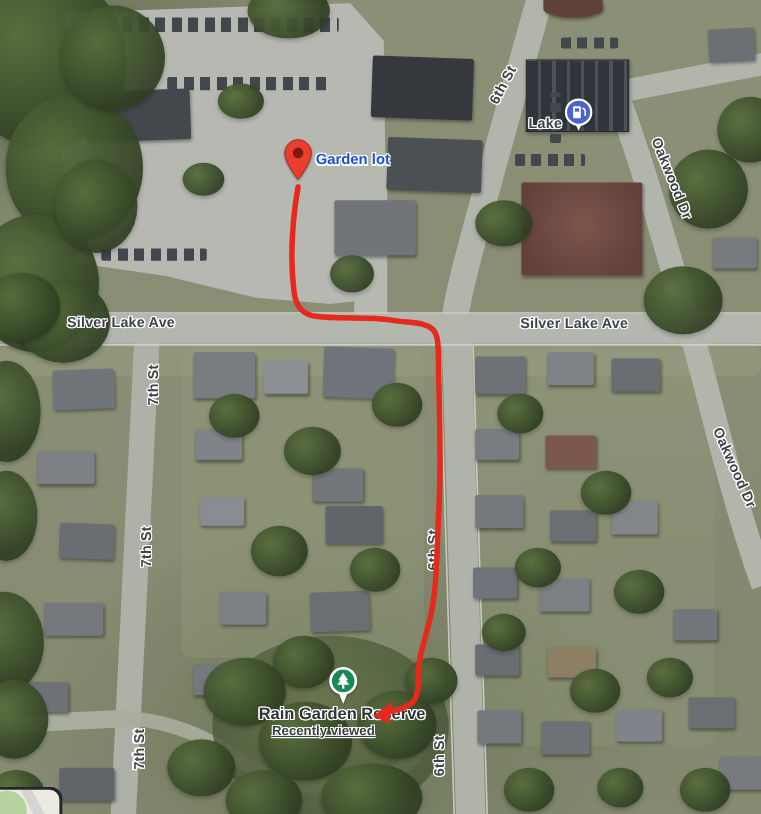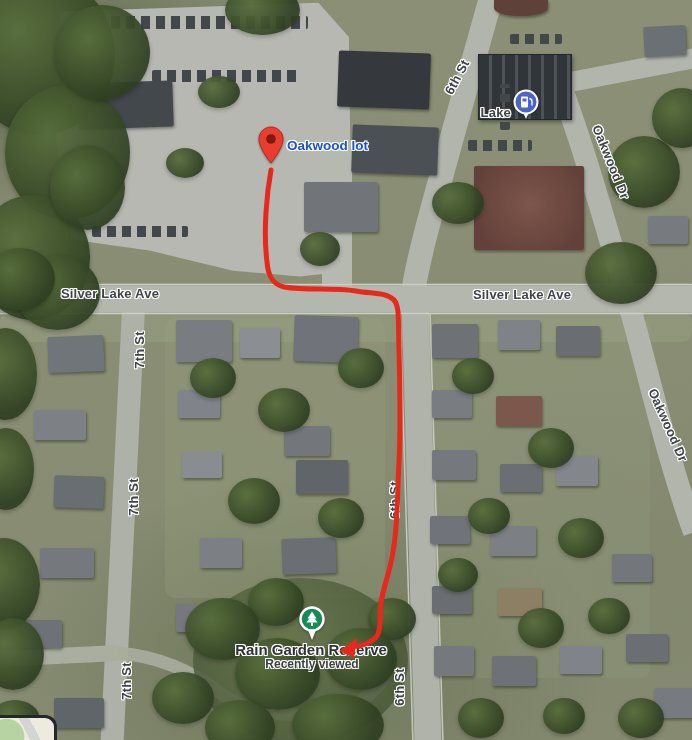--- a/index.html
+++ b/index.html
@@ -200,23 +200,23 @@
   <div class="lbl" style="left:457px;top:77px;transform:translate(-50%,-50%) rotate(-62deg);">6th St</div>
   <div class="lbl" style="left:394px;top:500px;transform:translate(-50%,-50%) rotate(-90deg);">6th St</div>
   <div class="lbl" style="left:399px;top:687px;transform:translate(-50%,-50%) rotate(-90deg);">6th St</div>
   <div class="lbl" style="left:139px;top:350px;transform:translate(-50%,-50%) rotate(-90deg);">7th St</div>
   <div class="lbl" style="left:133px;top:497px;transform:translate(-50%,-50%) rotate(-90deg);">7th St</div>
   <div class="lbl" style="left:126px;top:681px;transform:translate(-50%,-50%) rotate(-90deg);">7th St</div>
   <div class="lbl" style="left:611px;top:162px;transform:translate(-50%,-50%) rotate(68deg);">Oakwood Dr</div>
   <div class="lbl" style="left:668px;top:425px;transform:translate(-50%,-50%) rotate(66deg);">Oakwood Dr</div>
 
   <div class="lbl" style="left:511px;top:112px;transform:translate(-100%,-50%);">Lake</div>
-  <div class="blue-lbl" style="left:287px;top:145px;transform:translate(0,-50%);">Oakwood lot</div>
+  <div class="blue-lbl" style="left:287px;top:145px;transform:translate(0,-50%);">Garden lot</div>
   <div class="poi-title" style="left:311px;top:649px;transform:translate(-50%,-50%);">Rain Garden Reserve</div>
-  <div class="poi-sub" style="left:312px;top:664px;transform:translate(-50%,-50%);">Recently viewed</div>
+  <div class="poi-sub" style="left:294px;top:664px;transform:translate(-50%,-50%);text-decoration:underline;">Recently viewed</div>
 
   <svg class="layer" width="692" height="740" viewBox="0 0 692 740">
     <path d="M271 170 C267 192 263 230 267 262 C268 275 272 284 284 287 C308 291 332 287 356 291 C372 294 386 292 394 300 C400 307 398 322 399 350 C400 390 401 425 399 462 C397 498 398 525 393 552 C390 572 384 584 381 603 C379 617 382 628 377 636 C371 644 361 646 352 647" fill="none" stroke="#e5291d" stroke-width="5" stroke-linecap="round" stroke-linejoin="round"></path>
     <polygon points="339,651 357,638 354,658" fill="#e5291d"></polygon>
   </svg>
 
   <svg style="left:258px;top:126px;filter:drop-shadow(0 1px 1px rgba(0,0,0,.45));" width="26" height="38" viewBox="0 0 26 38">
     <path d="M13 1 C6.4 1 1 6.4 1 13 c0 9.5 12 24 12 24 s12 -14.5 12 -24 C25 6.4 19.6 1 13 1 Z" fill="#e93d2e" stroke="#a92014" stroke-width="0.8"></path>
     <circle cx="13" cy="13" r="4.8" fill="#7e1a12"></circle>
   </svg>

